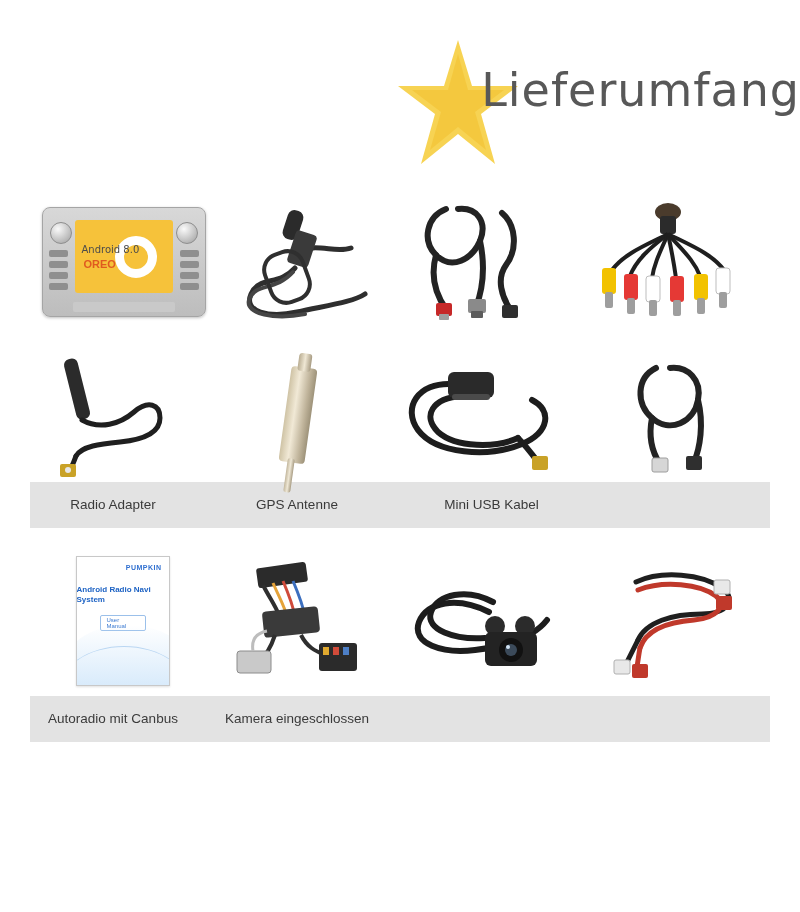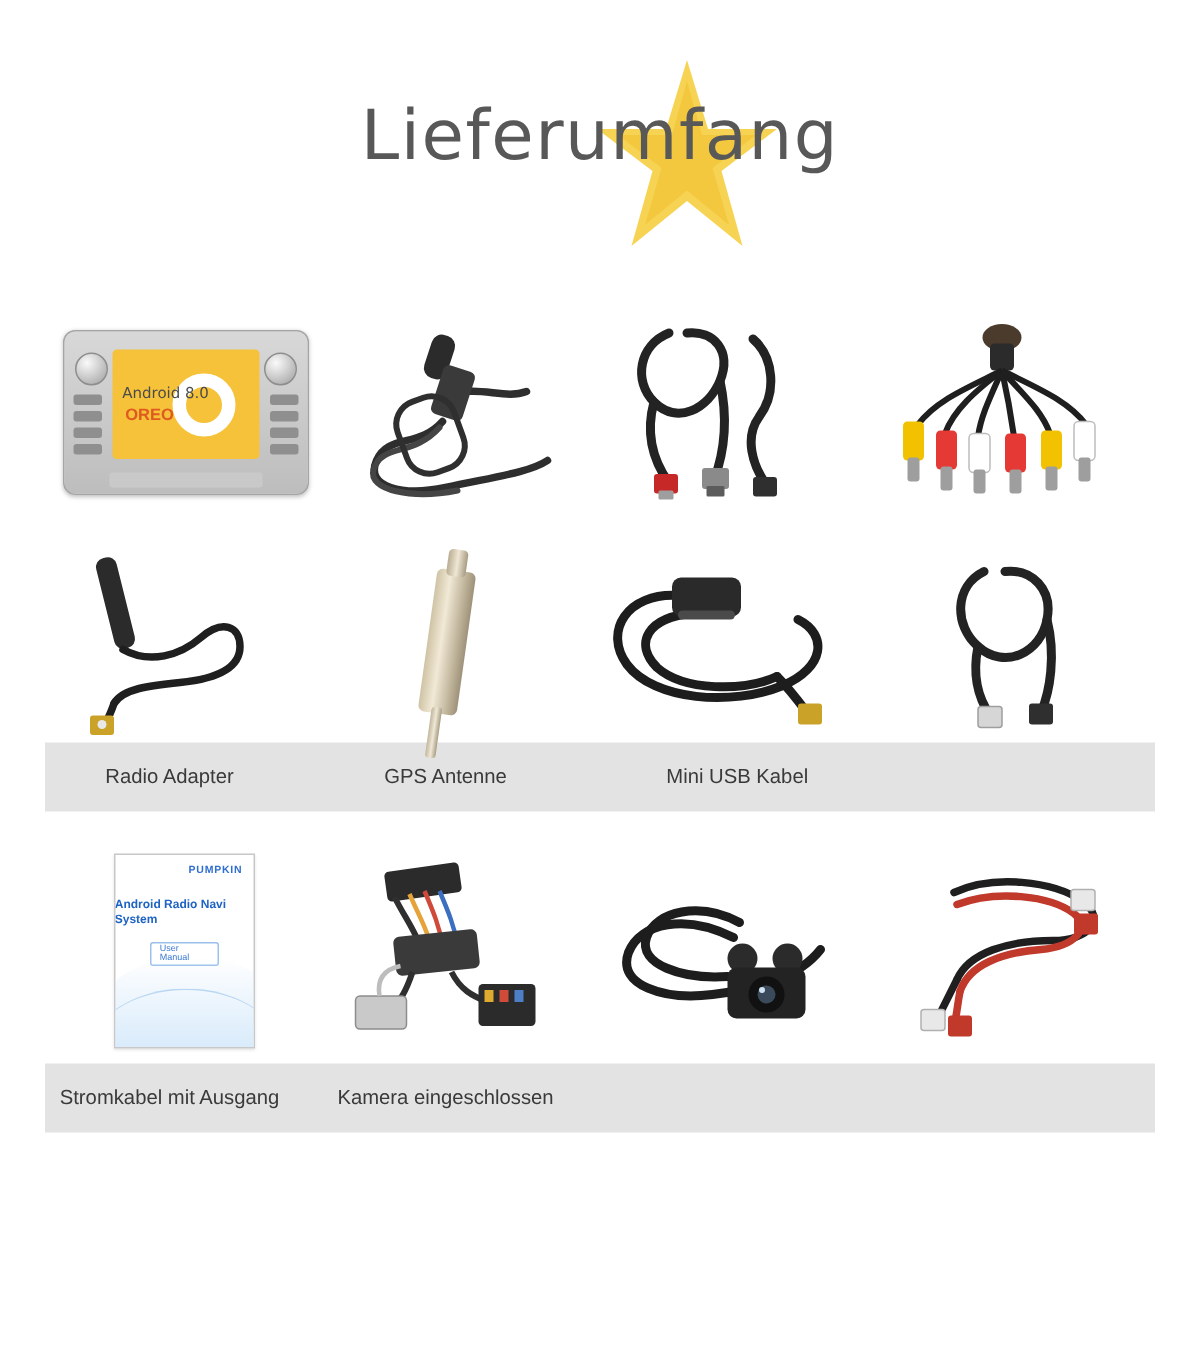--- a/index.html
+++ b/index.html
@@ -14,21 +14,21 @@
     overflow: hidden;
     position: relative;
   }
 
   
   .header {
     position: relative;
     height: 190px;
     display: flex;
     align-items: center;
-    justify-content: center;
+    justify-content: flex-end;
   }
   .star {
     position: absolute;
     left: 398px;
     top: 38px;
     width: 120px;
     height: 130px;
     pointer-events: none;
   }
   .title {
@@ -38,21 +38,21 @@
     font-weight: 400;
     color: #585858;
     letter-spacing: 1px;
     font-family: "DejaVu Sans", sans-serif;
     margin-top: -10px;
   }
 
   
   .row {
     width: 740px;
-    margin: 17px auto;
+    margin: 4px auto;
   }
   .row + .row { margin-top: 18px; }
 
   .imgs {
     display: flex;
   }
   .imgcell {
     position: relative;
     height: 135px;
     display: flex;
@@ -400,16 +400,16 @@
         <path d="M38 92 C 36 102, 36 108, 34 114" stroke="#c0392b" stroke-width="5" fill="none" stroke-linecap="round"></path>
         <rect x="12" y="104" width="16" height="14" rx="2" fill="#e8e8e8" stroke="#b0b0b0"></rect>
         <rect x="30" y="108" width="16" height="14" rx="2" fill="#c0392b"></rect>
         <rect x="112" y="24" width="16" height="14" rx="2" fill="#e8e8e8" stroke="#b0b0b0"></rect>
         <rect x="114" y="40" width="16" height="14" rx="2" fill="#c0392b"></rect>
       </svg>
     </div>
   </div>
 
   <div class="labels">
-    <div class="labelcell" style="width:166px">Stromkabel mit Ausgang</div>
+    <div class="labelcell" style="width:166px">Autoradio mit Canbus</div>
     <div class="labelcell" style="width:202px">Kamera eingeschlossen</div>
   </div>
 </div>
 
 </body></html>

